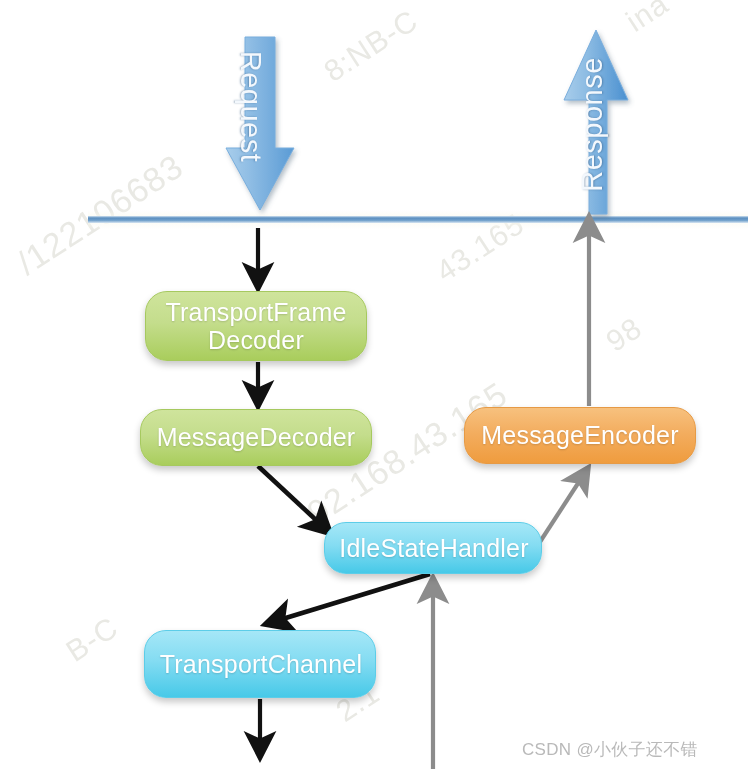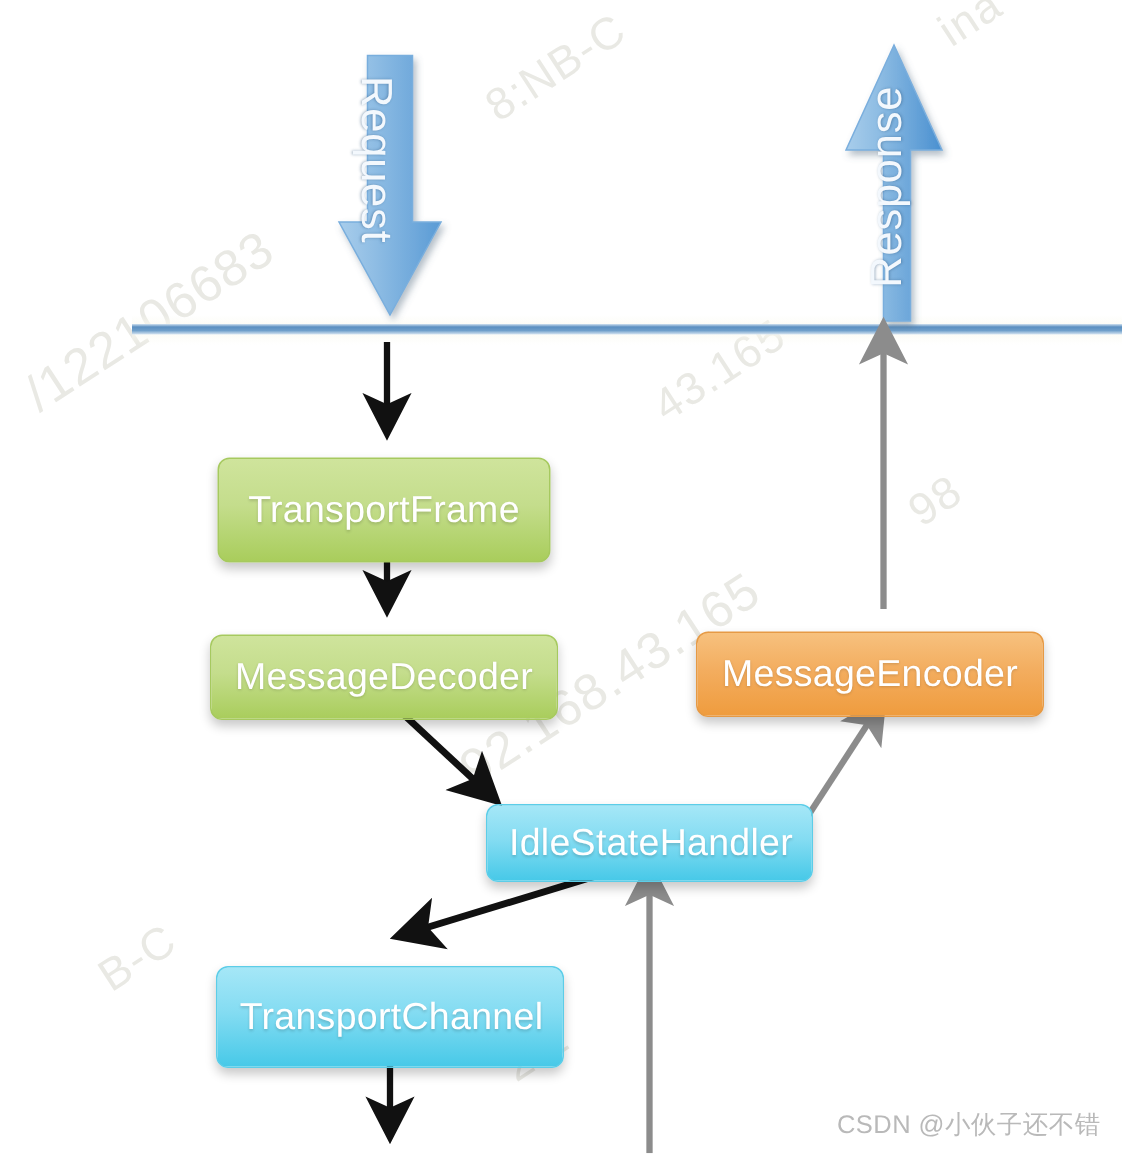--- a/index.html
+++ b/index.html
@@ -77,34 +77,33 @@
   }
   #response-arrow { left: 560px; top: 26px; }
   #response-arrow .ba-label {
     left: -48px; top: 82px; width: 160px; text-align: center;
     transform: rotate(-90deg);
   }
 
   
   .node {
     position: absolute;
-    border-radius: 8px;
+    border-radius: 22px;
     display: flex;
     align-items: center;
     justify-content: center;
     text-align: center;
     color: #ffffff;
     font-size: 25px;
     line-height: 1.14;
     letter-spacing: 0.2px;
     box-shadow: 0 4px 7px rgba(0,0,0,0.22);
     text-shadow: 0 1px 2px rgba(0,0,0,0.16);
     box-sizing: border-box;
     padding: 0 10px;
-    margin-top: 14px;
   }
   .node-green {
     background: linear-gradient(to bottom, #cfe49c 0%, #c4dd8c 45%, #a9cd5c 100%);
     border: 1px solid #a6c95f;
   }
   .node-orange {
     background: linear-gradient(to bottom, #f7c17e 0%, #f3ad5f 45%, #ef9c3e 100%);
     border: 1px solid #e69a45;
   }
   .node-cyan {
@@ -123,21 +122,21 @@
   #connectors {
     position: absolute;
     left: 0; top: 0;
     width: 748px; height: 769px;
     pointer-events: none;
   }
 
   
   #csdn-watermark {
     position: absolute;
-    left: 558px;
+    left: 522px;
     top: 738px;
     color: #b9b9b9;
     font-size: 17px;
     white-space: nowrap;
     letter-spacing: 0.3px;
   }
 </style>
 </head>
 <body>
 
@@ -212,20 +211,21 @@
     <line x1="433" y1="769" x2="433" y2="578" stroke="#8c8c8c" stroke-width="4.2" marker-end="url(#arrowGray)"></line>
 
     <line x1="536" y1="548" x2="588" y2="468" stroke="#8c8c8c" stroke-width="4.2" marker-end="url(#arrowGray)"></line>
 
     <line x1="589" y1="406" x2="589" y2="217" stroke="#8c8c8c" stroke-width="4.2" marker-end="url(#arrowGray)"></line>
   </svg>
 
   <div class="node node-green" id="node-transport-frame-decoder">
     <div>
       <span>TransportFrame</span><br>
+      <span>Decoder</span>
     </div>
   </div>
 
   <div class="node node-green" id="node-message-decoder">
     <span>MessageDecoder</span>
   </div>
 
   <div class="node node-orange" id="node-message-encoder">
     <span>MessageEncoder</span>
   </div>

